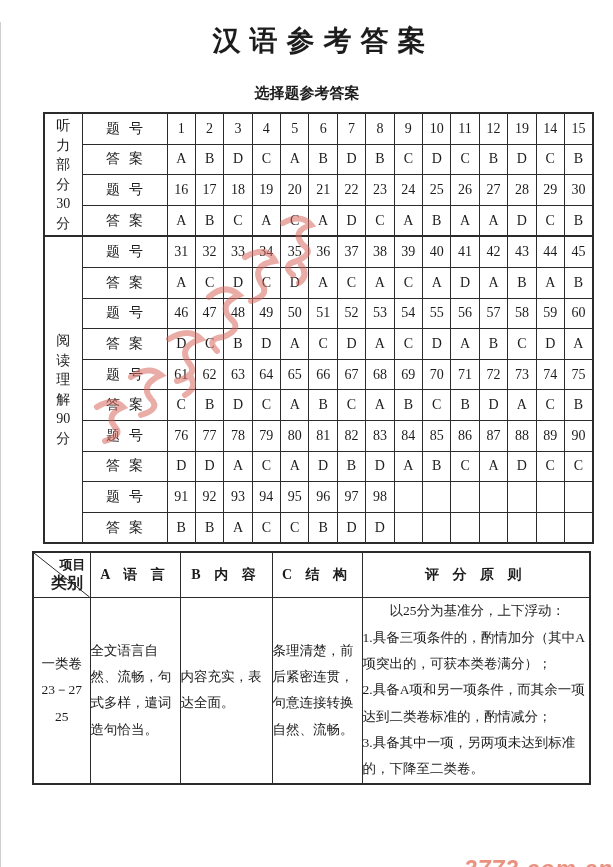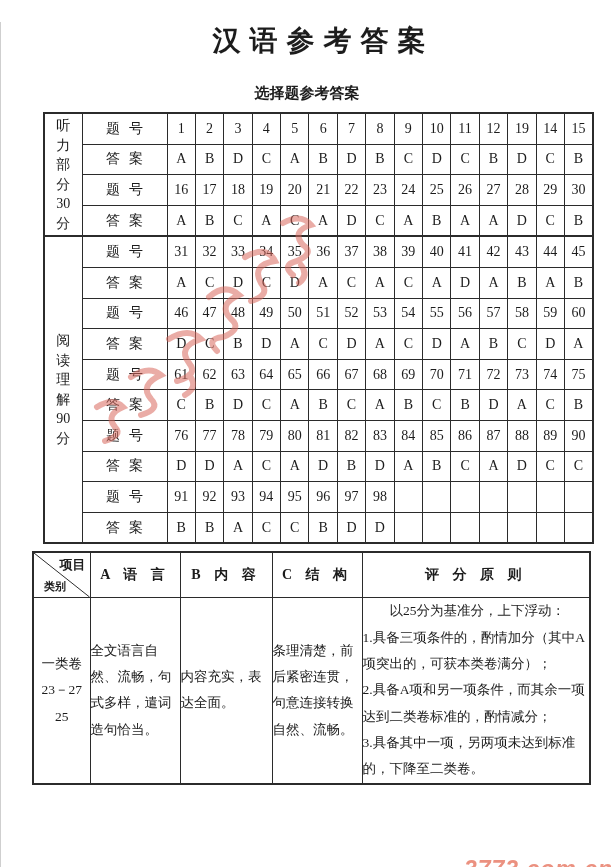--- a/index.html
+++ b/index.html
@@ -35,21 +35,21 @@
   table.essay{
     border-collapse:collapse;table-layout:fixed;
     margin:7px 0 0 31px;width:557px;
     border:2px solid #2b2b2b;
   }
   table.essay td{border:1px solid #2b2b2b;padding:0;vertical-align:middle;}
   tr.essay-header td{height:44px;text-align:center;font-size:14px;font-weight:bold;letter-spacing:5px;}
   td.diag{position:relative;font-weight:normal;}
   td.diag svg{position:absolute;inset:0;width:100%;height:100%;}
   .diag-top{position:absolute;top:3px;right:4px;font-size:13px;letter-spacing:0;text-align:right;}
-  .diag-bottom{position:absolute;bottom:3px;left:10px;font-size:11px;letter-spacing:0;}
+  .diag-bottom{position:absolute;bottom:3px;left:17px;font-size:16px;letter-spacing:0;}
   tr.essay-body td{height:139px;font-size:13.5px;line-height:1.95;}
   td.cat{text-align:center;}
   td.crit{padding:4px 9px;text-align:left;}
   td.principle{padding:2px 7px;line-height:1.8;font-size:13.5px;text-align:left;vertical-align:top;}
   td.principle .indent{text-indent:2em;}
   .ec1{width:57px;}.ec2{width:90px;}.ec3{width:92px;}.ec4{width:90px;}.ec5{width:228px;}
 
   
   .stamp{position:absolute;left:68px;top:183px;width:256px;height:244px;pointer-events:none;}
   .site-wm{

